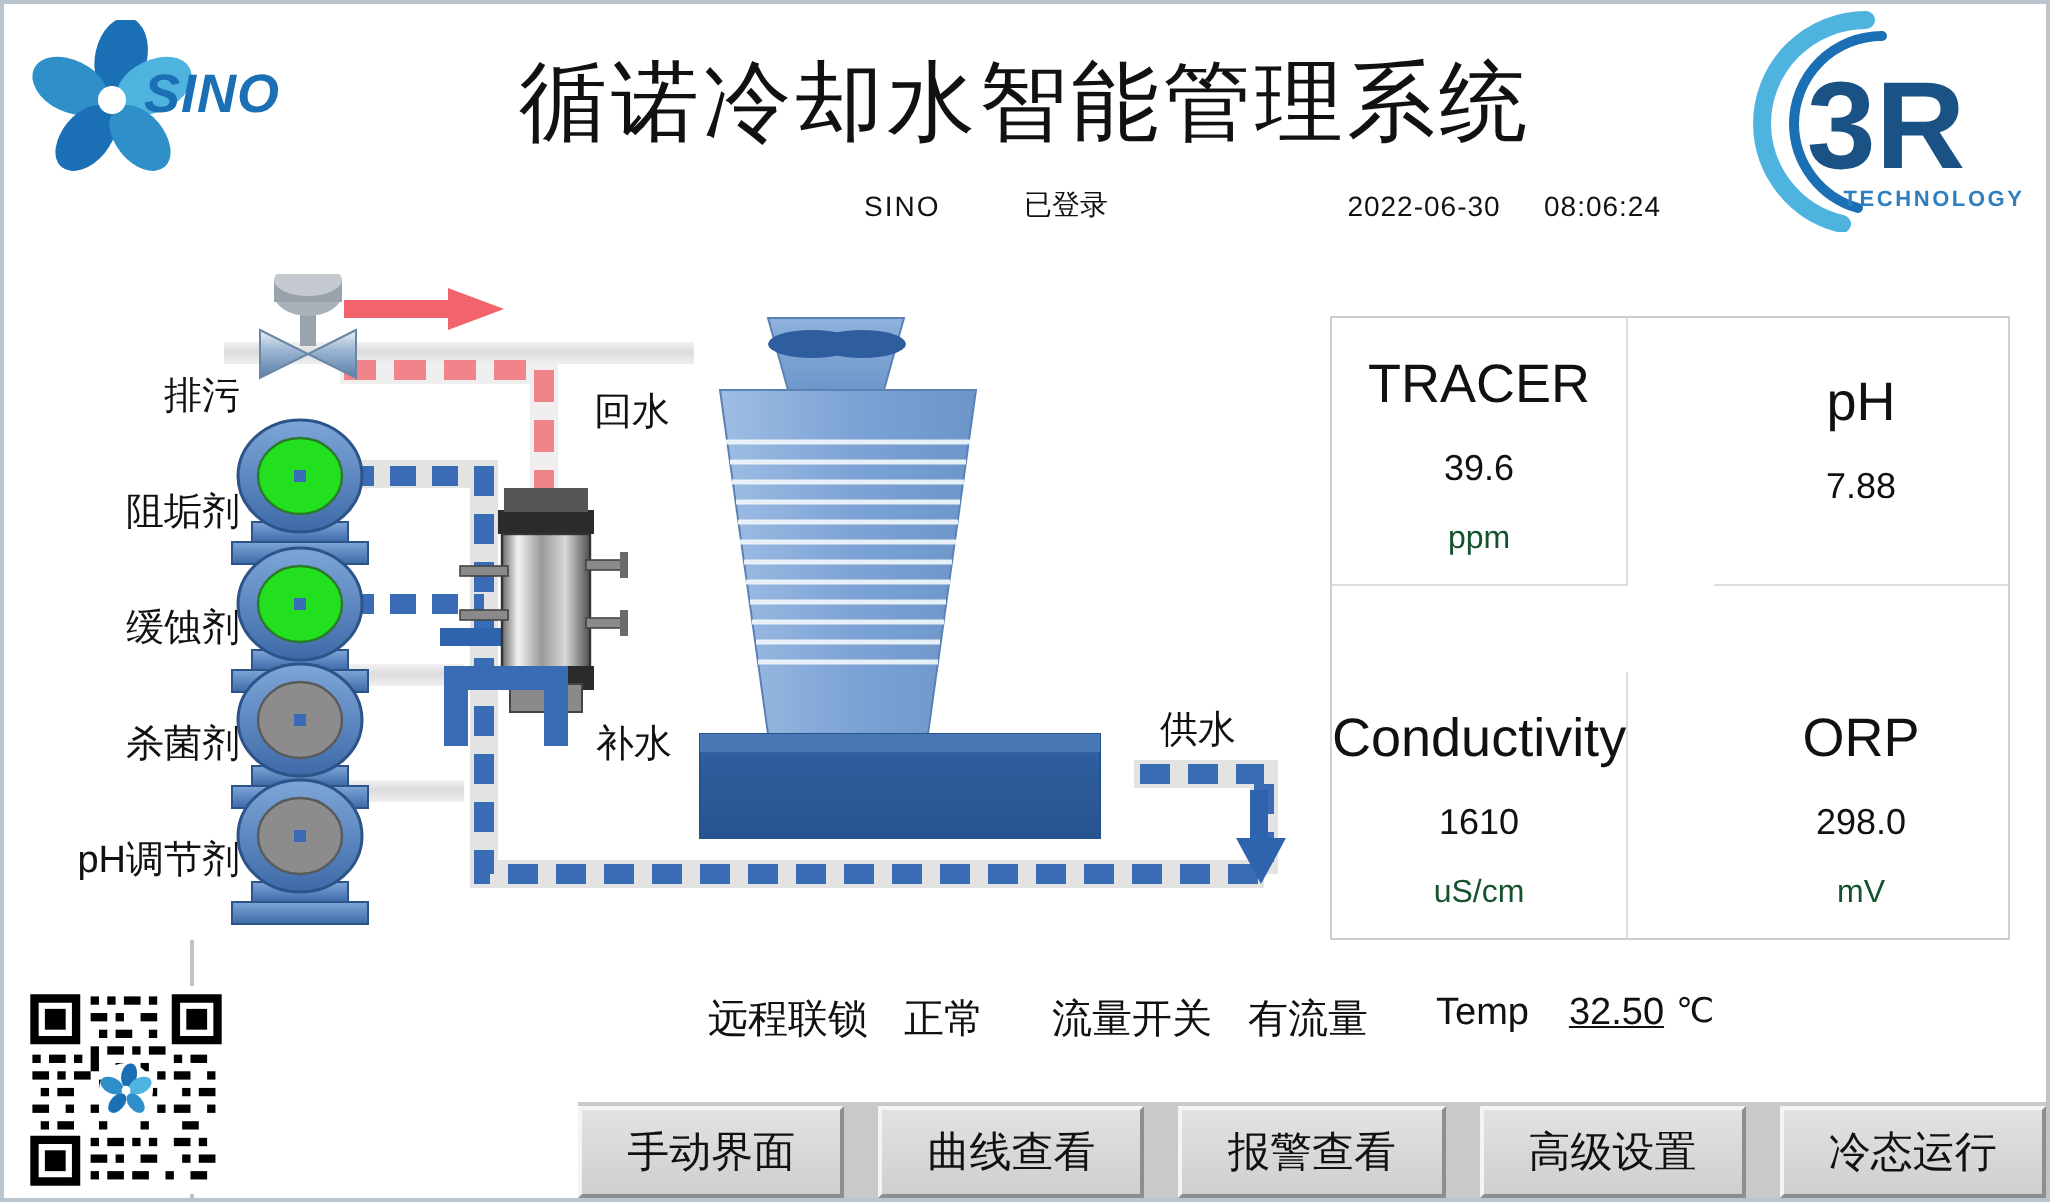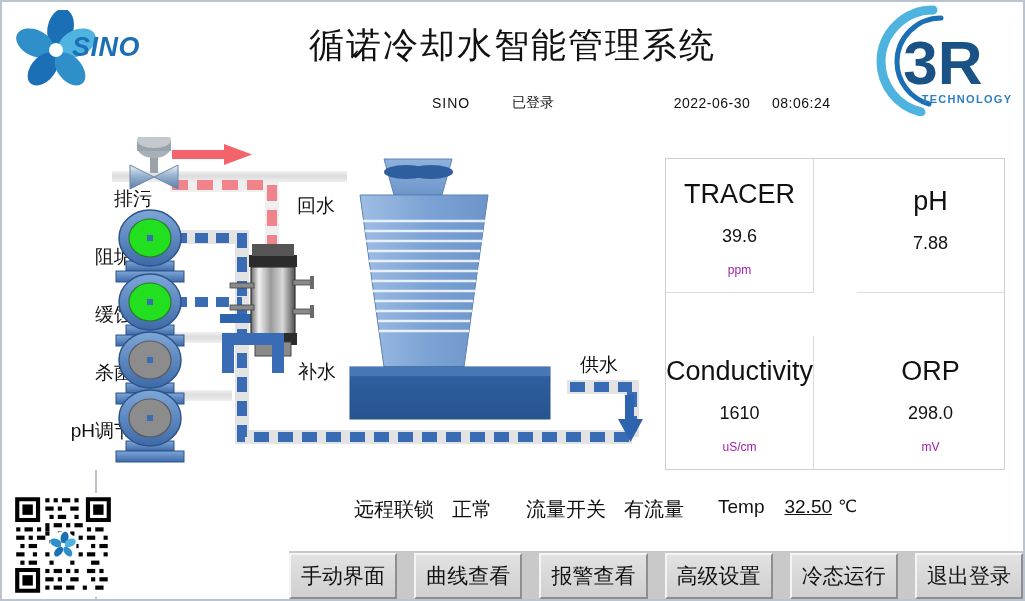--- a/index.html
+++ b/index.html
@@ -26,38 +26,38 @@
     position: absolute; left: 62px; top: 22px;
     font-family: "Liberation Sans", sans-serif;
     font-size: 27px; font-weight: bold; font-style: italic;
     color: #1b6fb5; letter-spacing: 0.5px;
   }
 
   #title {
     position: absolute; left: 0; top: 20px; width: 1021px;
     text-align: center;
     font-family: "DejaVu Sans", "Liberation Sans", sans-serif;
-    font-size: 35px; color: #111; letter-spacing: 2px;
+    font-size: 44px; color: #111; letter-spacing: 2px;
     white-space: nowrap;
   }
 
   #header-meta {
     position: absolute; left: 430px; top: 92px;
     display: flex; align-items: center; gap: 0px;
     font-size: 14px; color: #111;
   }
   #header-meta .meta-user  { width: 80px; text-align: left; letter-spacing: 1px; }
   #header-meta .meta-state { width: 140px; text-align: left; }
   #header-meta .meta-date  { width: 120px; text-align: center; letter-spacing: 0.5px; }
   #header-meta .meta-time  { width: 100px; text-align: left; letter-spacing: 0.5px; }
 
   #r3-logo { position: absolute; right: 10px; top: 2px; width: 150px; height: 112px; }
 
   
-  #left-labels { position: absolute; left: 32px; top: 168px; width: 120px; }
+  #left-labels { position: absolute; left: 0; top: 168px; width: 120px; }
   .left-label {
     height: 58px; line-height: 58px;
     font-size: 19px; color: #111; text-align: right; width: 118px;
     white-space: nowrap;
   }
 
   
   #diagram { position: absolute; left: 110px; top: 135px; width: 545px; height: 345px; }
   .dlabel {
     position: absolute; font-size: 19px; color: #111; white-space: nowrap;
@@ -71,21 +71,21 @@
   }
   .metric {
     display: flex; flex-direction: column; align-items: center; justify-content: center;
     border-right: 1px solid #dcdcdc; border-bottom: 1px solid #dcdcdc;
     padding-top: 6px;
   }
   .metric:nth-child(2), .metric:nth-child(4) { border-right: none; }
   .metric:nth-child(3), .metric:nth-child(4) { border-bottom: none; }
   .metric .m-name  { font-size: 27px; color: #111; margin-bottom: 16px; }
   .metric .m-value { font-size: 18px; color: #111; margin-bottom: 16px; }
-  .metric .m-unit  { font-size: 12px; color: #a21caf; }
+  .metric .m-unit  { font-size: 16px; color: #14532d; }
 
   
   #status-bar {
     position: absolute; left: 352px; top: 494px; height: 32px;
     display: flex; align-items: flex-start;
     font-size: 20px; color: #111; white-space: nowrap;
   }
   #status-bar .s-lab { margin-right: 18px; }
   #status-bar .s-val { margin-right: 34px; }
   #status-bar .s-temp-lab { margin-right: 20px; font-size: 19px; }
@@ -371,21 +371,20 @@
     <span class="s-temp-val">32.50</span>
     <span class="s-temp-unit">℃</span>
   </div>
 
   <div id="button-bar">
     <div class="tbtn">手动界面</div>
     <div class="tbtn">曲线查看</div>
     <div class="tbtn">报警查看</div>
     <div class="tbtn">高级设置</div>
     <div class="tbtn">冷态运行</div>
-    <div class="tbtn">退出登录</div>
   </div>
 
   <div id="qr-vline"></div>
   <svg id="qr-block" viewBox="0 0 100 100">
     <rect x="0" y="0" width="100" height="100" fill="#ffffff"></rect>
     <g fill="#000000">
       <path d="M4 4h24v24H4zM8 8v16h16V8z"></path>
         <rect x="11" y="11" width="10" height="10"></rect>
       <path d="M72 4h24v24H72zM76 8v16h16V8z"></path>
         <rect x="79" y="11" width="10" height="10"></rect>

